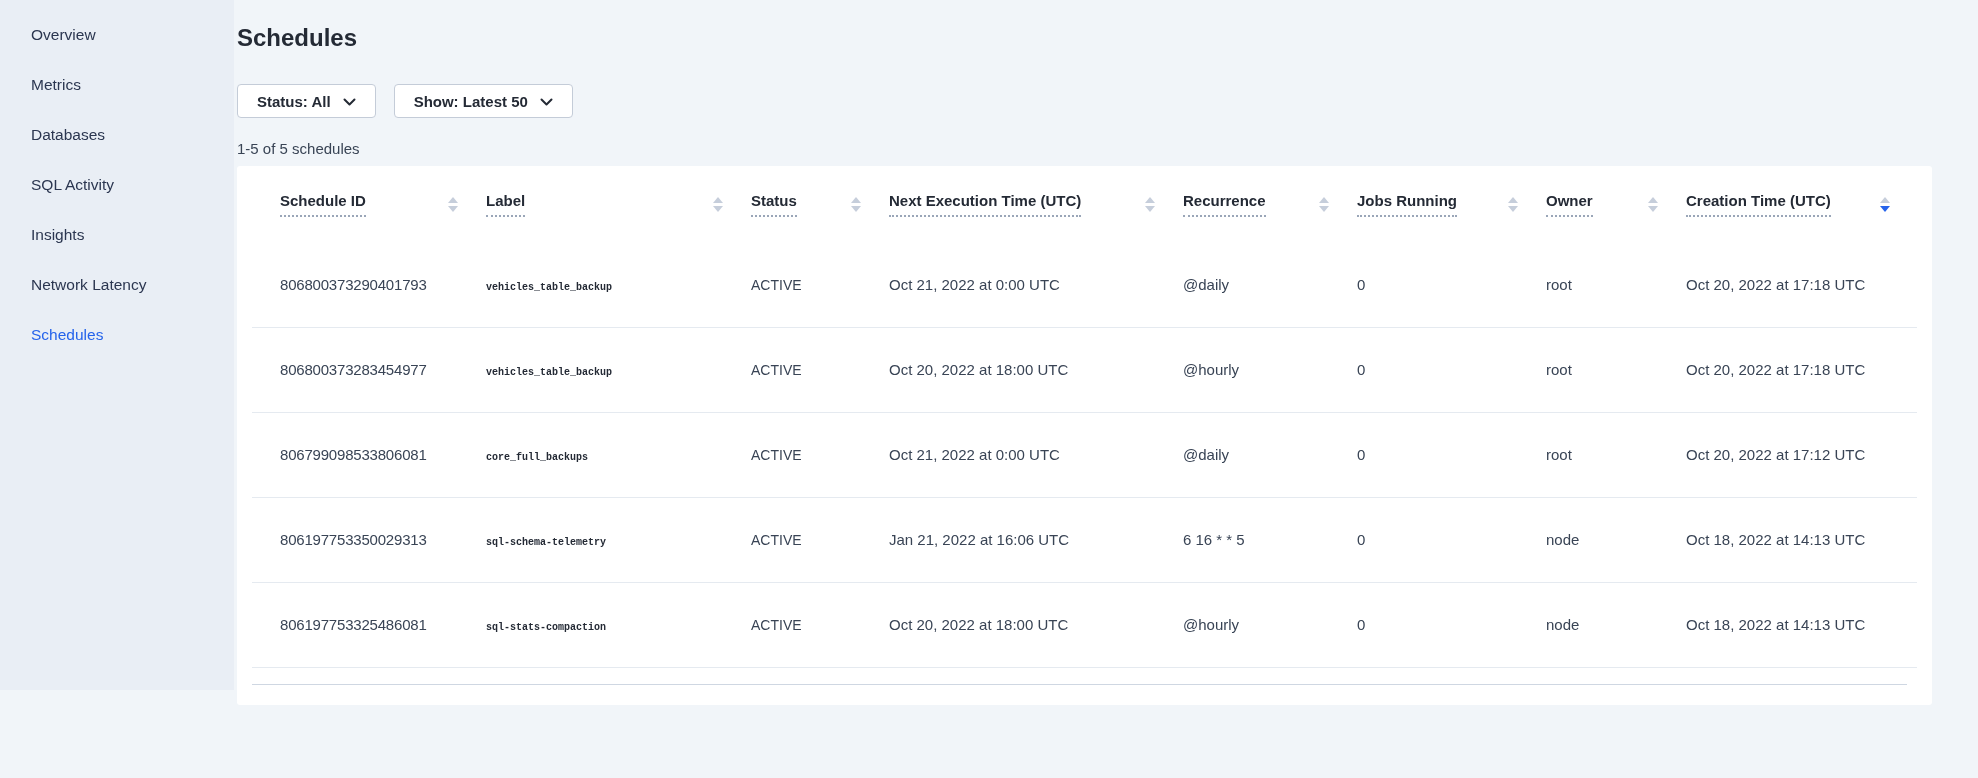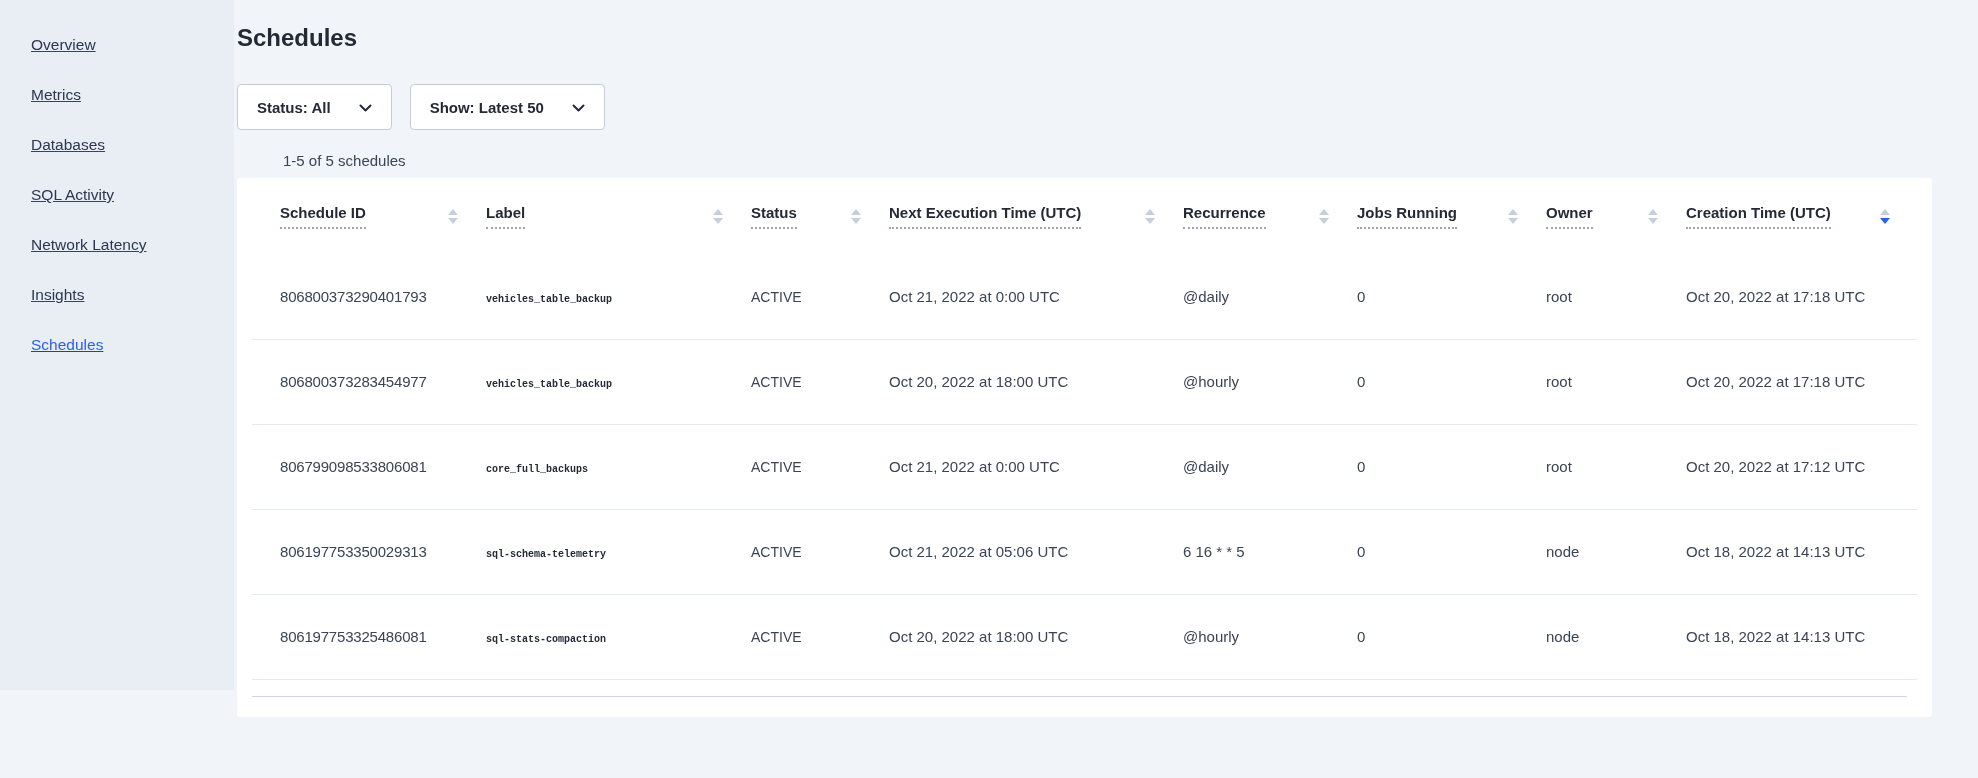--- a/index.html
+++ b/index.html
@@ -20,42 +20,41 @@
   body{
     width:1978px;height:778px;overflow:hidden;
     background:var(--page_bg);
     font-family:"Liberation Sans", sans-serif;
     color:var(--text-body);
   }
   
   .sidebar{
     position:absolute;left:0;top:0;width:234px;height:690px;
     background:var(--sidebar_bg);
-    padding-top:20px;
-    text-decoration:underline;
+    padding-top:10px;
   }
   .nav-item{
     height:50px;display:flex;align-items:center;
     padding-left:31px;font-size:15.5px;color:#2b3650;
     cursor:pointer;white-space:nowrap;
   }
   .nav-item.active{color:var(--accent);}
   
   .main{position:absolute;left:234px;top:0;width:1744px;height:778px;padding-left:3px;padding-right:46px;}
   .page-title{margin:24px 0 0 0;font-size:24px;line-height:28px;font-weight:700;color:var(--text-dark);}
   .filters{display:flex;gap:18px;margin-top:32px;}
   .dropdown-btn{
-    height:46px;display:flex;align-items:center;gap:28px;
+    height:34px;display:flex;align-items:center;gap:12px;
     padding:0 19px;background:var(--card_bg);
     border:1px solid var(--btn-border);border-radius:4px;
     font-family:inherit;font-size:15px;font-weight:700;color:var(--text-dark);
     cursor:pointer;
   }
   .chevron{display:inline-flex;margin-top:2px;}
-  .results-count{margin-top:22px;font-size:15px;color:var(--text-body);margin-left:46px;}
+  .results-count{margin-top:22px;font-size:15px;color:var(--text-body);}
   
   .card{
     margin-top:9px;background:var(--card_bg);border-radius:3px;
     padding:0 25px 20px 15px;
   }
   table{width:100%;border-collapse:collapse;table-layout:fixed;}
   col.c1{width:233px}col.c2{width:265px}col.c3{width:138px}col.c4{width:294px}
   col.c5{width:174px}col.c6{width:189px}col.c7{width:140px}col.c8{width:232px}
   thead th{
     height:76px;text-align:left;vertical-align:middle;
@@ -91,25 +90,25 @@
 
   <div class="nav-item">
     <span>Databases</span>
   </div>
 
   <div class="nav-item">
     <span>SQL Activity</span>
   </div>
 
   <div class="nav-item">
+    <span>Insights</span>
+  </div>
+
+  <div class="nav-item">
     <span>Network Latency</span>
-  </div>
-
-  <div class="nav-item">
-    <span>Insights</span>
   </div>
 
 
 
   <div class="nav-item active">
     <span>Schedules</span>
   </div>
 
 </nav>
 
@@ -263,21 +262,21 @@
     <td><span>@daily</span></td>
     <td><span>0</span></td>
     <td><span>root</span></td>
     <td><span>Oct 20, 2022 at 17:12 UTC</span></td>
   </tr>
 
   <tr>
     <td><span class="id-text">806197753350029313</span></td>
     <td><span class="mono">sql-schema-telemetry</span></td>
     <td><span class="status-text">ACTIVE</span></td>
-    <td><span>Oct 21, 2022 at 05:06 UTC</span></td>
+    <td><span>Jan 21, 2022 at 16:06 UTC</span></td>
     <td><span>6 16 * * 5</span></td>
     <td><span>0</span></td>
     <td><span>node</span></td>
     <td><span>Oct 18, 2022 at 14:13 UTC</span></td>
   </tr>
 
   <tr>
     <td><span class="id-text">806197753325486081</span></td>
     <td><span class="mono">sql-stats-compaction</span></td>
     <td><span class="status-text">ACTIVE</span></td>

